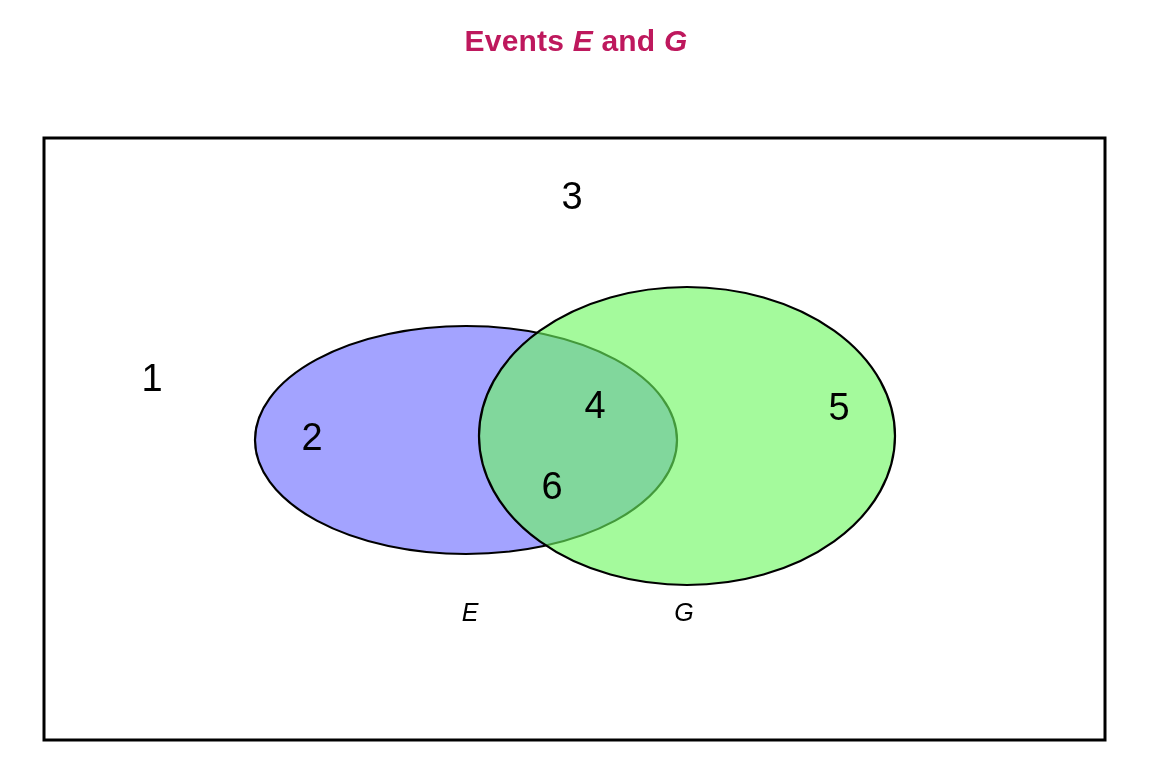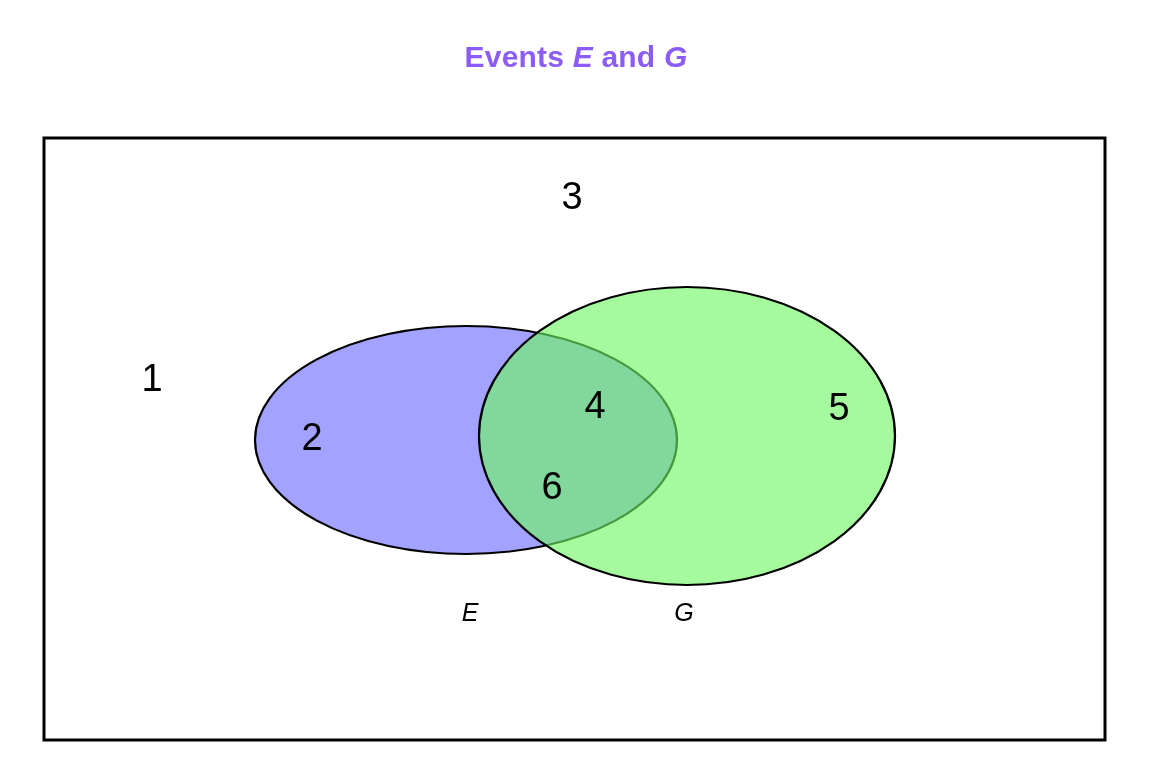--- a/index.html
+++ b/index.html
@@ -15,26 +15,26 @@
   }
   #stage {
     position: relative;
     width: 1152px;
     height: 768px;
     background: #ffffff;
   }
   #title {
     position: absolute;
     left: 0;
-    top: 40px;
+    top: 24px;
     width: 1152px;
     text-align: center;
     font-size: 30px;
     font-weight: bold;
-    color: #8b5cf6;
+    color: #be185d;
     letter-spacing: 0.2px;
     white-space: pre;
   }
   #title .ital {
     font-style: italic;
     font-weight: bold;
   }
   svg#venn {
     position: absolute;
     left: 0;

